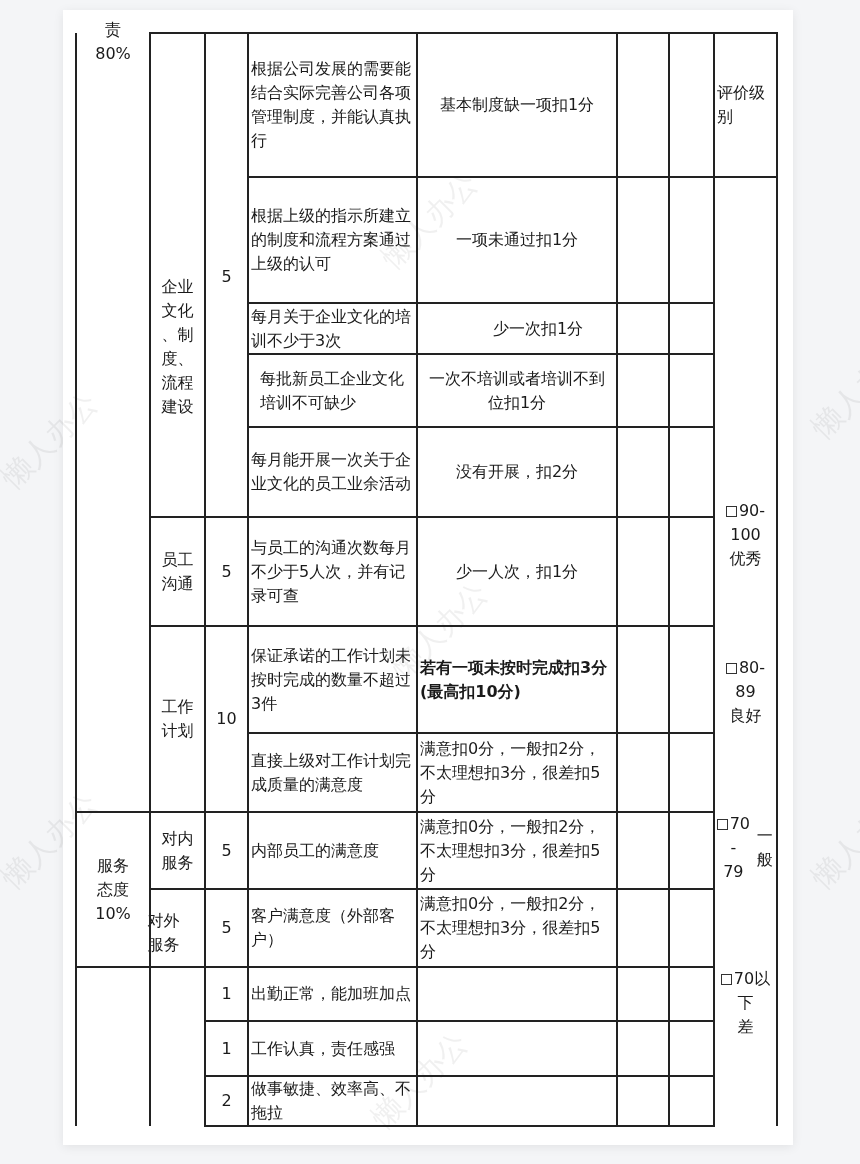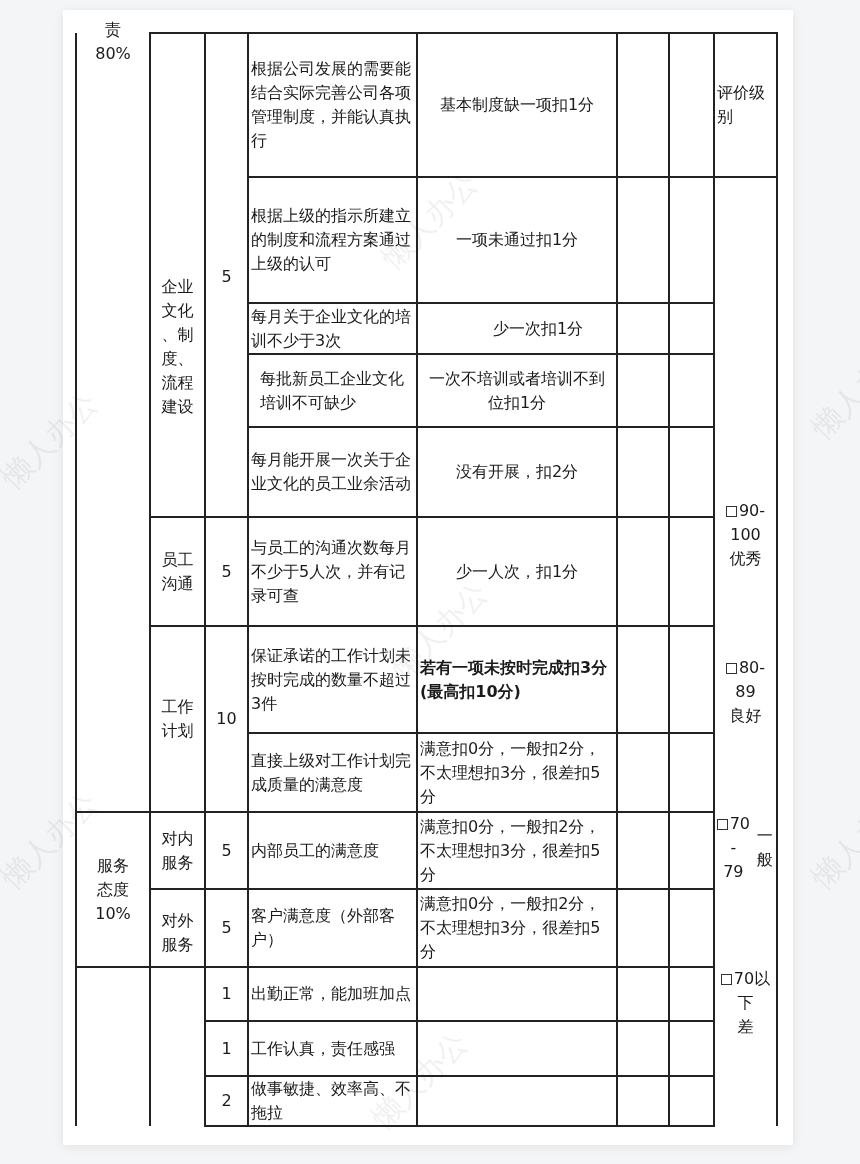--- a/index.html
+++ b/index.html
@@ -145,21 +145,21 @@
   <div class="cell" style="left:205px;top:812px;width:43px;height:77px;">
       <span class="txt">5</span>
     </div>
   <div class="cell left" style="left:248px;top:812px;width:169px;height:77px;">
       <span class="txt">内部员工的满意度</span>
     </div>
   <div class="cell left" style="left:417px;top:812px;width:200px;height:77px;">
       <span class="txt">满意扣0分，一般扣2分，不太理想扣3分，很差扣5分</span>
     </div>
 
-  <div class="cell" style="left:150px;top:889px;width:55px;height:88px;">
+  <div class="cell" style="left:136px;top:889px;width:55px;height:88px;">
       <span class="txt">对外
 服务</span>
     </div>
   <div class="cell" style="left:205px;top:889px;width:43px;height:78px;">
       <span class="txt">5</span>
     </div>
   <div class="cell left" style="left:248px;top:889px;width:169px;height:78px;">
       <span class="txt">客户满意度（外部客户）</span>
     </div>
   <div class="cell left" style="left:417px;top:889px;width:200px;height:78px;">

